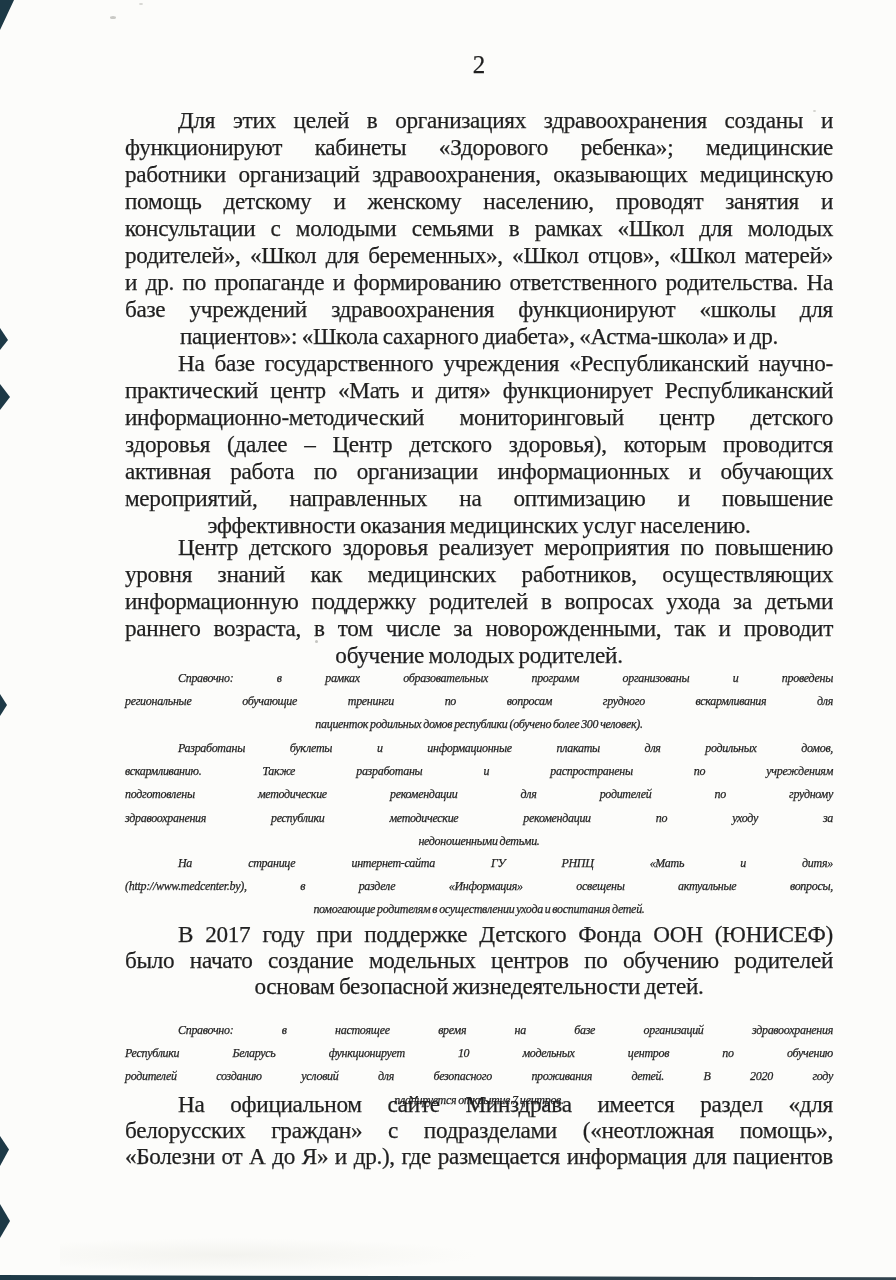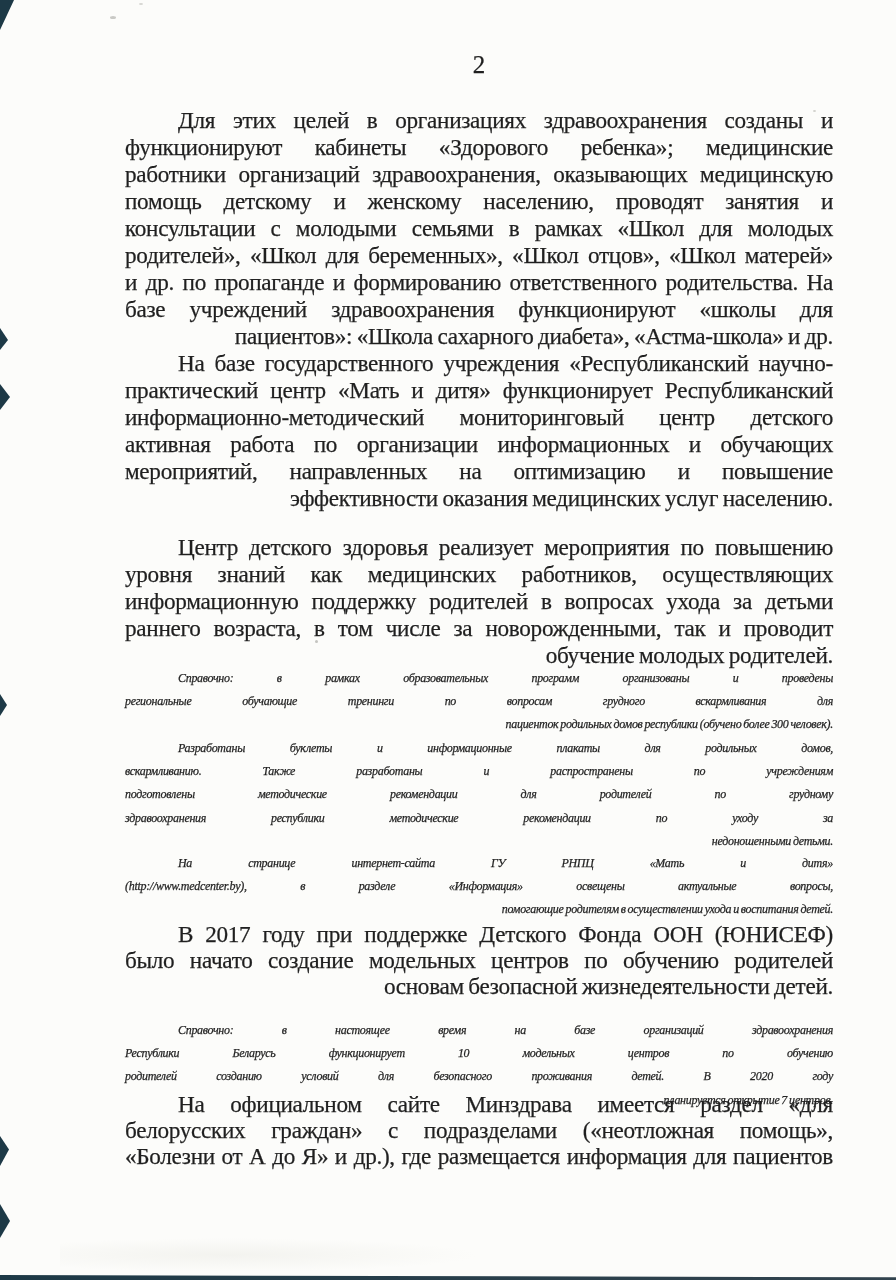--- a/index.html
+++ b/index.html
@@ -14,21 +14,21 @@
   }
   .pageno {
     position:absolute; top:52px; left:125px; width:708px;
     text-align:center; font-size:25px; line-height:26px;
   }
   .col { position:absolute; left:125px; width:708px; }
   .r  { font-size:23.2px; line-height:27px; letter-spacing:-0.3px; word-spacing:-1px; }
   .lh26 { line-height:26px; }
   .i  { font-style:italic; font-size:12px; line-height:23.2px; letter-spacing:-0.3px; word-spacing:-0.8px; }
   .ln { text-align:justify; text-align-last:justify; }
-  .ln.last { text-align:right; text-align-last:auto; }
+  .ln.last { text-align:center; text-align-last:auto; }
   .ln.ind { text-indent:53px; }
 
   
   .mark { position:absolute; background:#1d3946; }
   .m-corner { left:0; top:0; width:14px; height:30px; clip-path:polygon(0 0,100% 0,0 100%); }
   .m-a { left:0; top:328px; width:8px;  height:22px; clip-path:polygon(0 0,100% 55%,0 100%); }
   .m-b { left:0; top:384px; width:10px; height:26px; clip-path:polygon(0 0,100% 50%,0 100%); }
   .m-c { left:0; top:694px; width:7px;  height:22px; clip-path:polygon(0 0,100% 50%,0 100%); }
   .m-d { left:0; top:1136px; width:9px;  height:30px; clip-path:polygon(0 0,100% 45%,0 100%); }
   .m-e { left:0; top:1204px; width:10px; height:34px; clip-path:polygon(0 0,100% 50%,0 100%); }
@@ -61,20 +61,21 @@
     <div class="ln">родителей», «Школ для беременных», «Школ отцов», «Школ матерей»</div>
     <div class="ln">и др. по пропаганде и формированию ответственного родительства. На</div>
     <div class="ln">базе учреждений здравоохранения функционируют «школы для</div>
     <div class="ln last">пациентов»: «Школа сахарного диабета», «Астма-школа» и др.</div>
   </div>
 
   <div class="col r" style="top:350px">
     <div class="ln ind">На базе государственного учреждения «Республиканский научно-</div>
     <div class="ln">практический центр «Мать и дитя» функционирует Республиканский</div>
     <div class="ln">информационно-методический мониторинговый центр детского</div>
+    <div class="ln">здоровья (далее – Центр детского здоровья), которым проводится</div>
     <div class="ln">активная работа по организации информационных и обучающих</div>
     <div class="ln">мероприятий, направленных на оптимизацию и повышение</div>
     <div class="ln last">эффективности оказания медицинских услуг населению.</div>
   </div>
 
   <div class="col r" style="top:534px">
     <div class="ln ind">Центр детского здоровья реализует мероприятия по повышению</div>
     <div class="ln">уровня знаний как медицинских работников, осуществляющих</div>
     <div class="ln">информационную поддержку родителей в вопросах ухода за детьми</div>
     <div class="ln">раннего возраста, в том числе за новорожденными, так и проводит</div>

